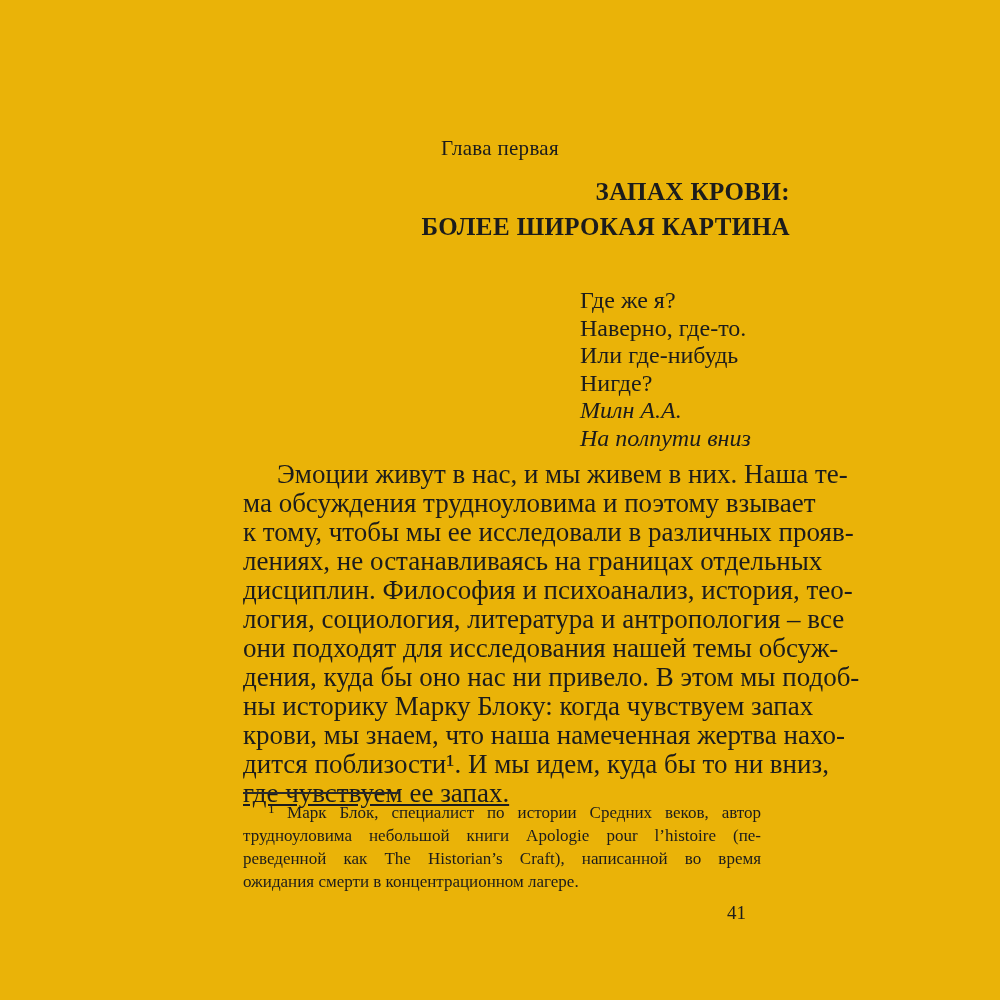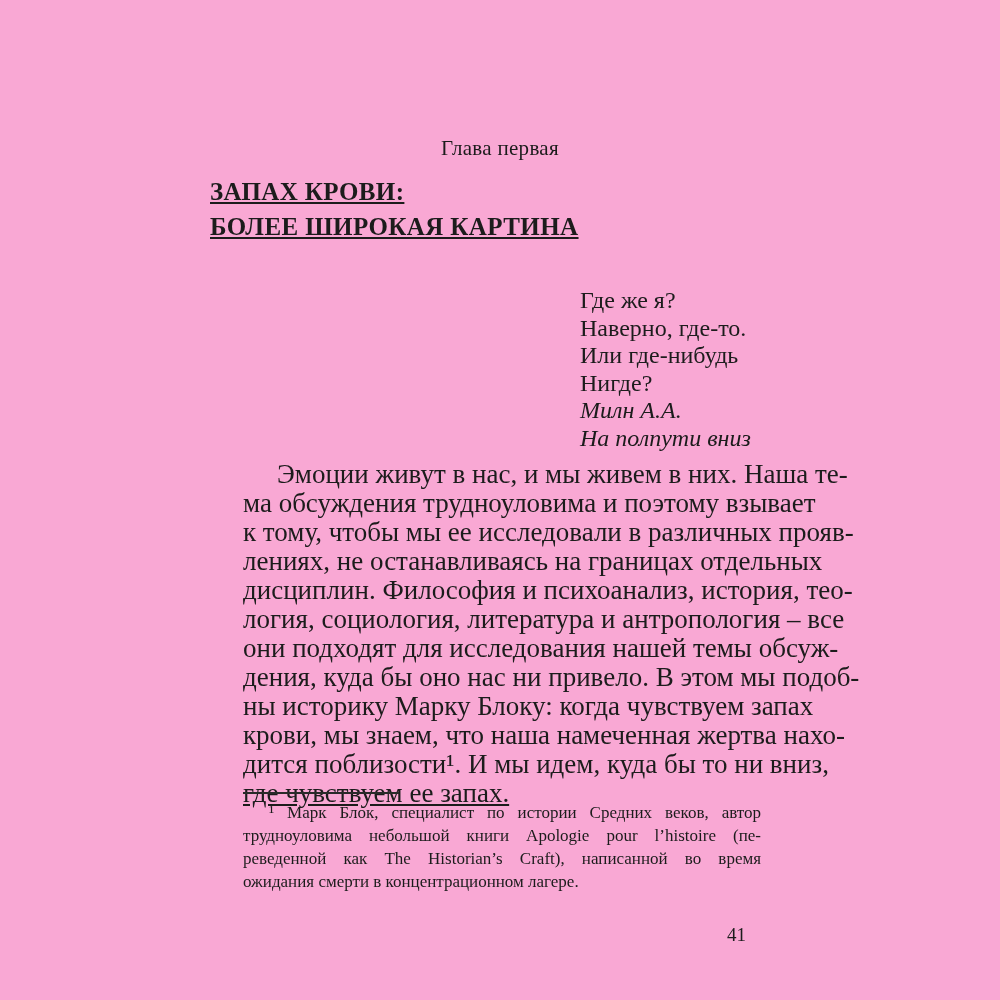--- a/index.html
+++ b/index.html
@@ -4,46 +4,45 @@
 <style>
   html, body {
     margin: 0;
     padding: 0;
     background: #ffffff;
   }
   .page {
     position: relative;
     width: 1000px;
     height: 1000px;
-    background: #f9a8d4;
+    background: #eab308;
     font-family: "Liberation Serif", "DejaVu Serif", serif;
     color: #1c1c1c;
     overflow: hidden;
   }
   .chapter-label {
     position: absolute;
     left: 240px;
     top: 136px;
     width: 520px;
     text-align: center;
     font-size: 21px;
     letter-spacing: 0.3px;
   }
   .chapter-title {
     position: absolute;
     left: 210px;
     top: 174px;
     width: 580px;
     margin: 0;
-    text-align: left;
+    text-align: right;
     font-size: 25px;
     font-weight: bold;
     line-height: 35px;
     letter-spacing: 0.4px;
-    text-decoration: underline;
   }
   .epigraph {
     position: absolute;
     left: 580px;
     top: 287px;
     width: 220px;
     font-size: 24px;
     line-height: 27.5px;
   }
   .epigraph .attr {
@@ -91,21 +90,21 @@
   }
   .footnote .line.first {
     padding-left: 26px;
   }
   .footnote .line.last {
     text-align-last: left;
   }
   .page-number {
     position: absolute;
     right: 254px;
-    top: 924px;
+    top: 902px;
     font-size: 19px;
   }
 </style>
 </head>
 <body>
 
 <div class="page">
 
   <div class="chapter-label">Глава первая</div>
 

